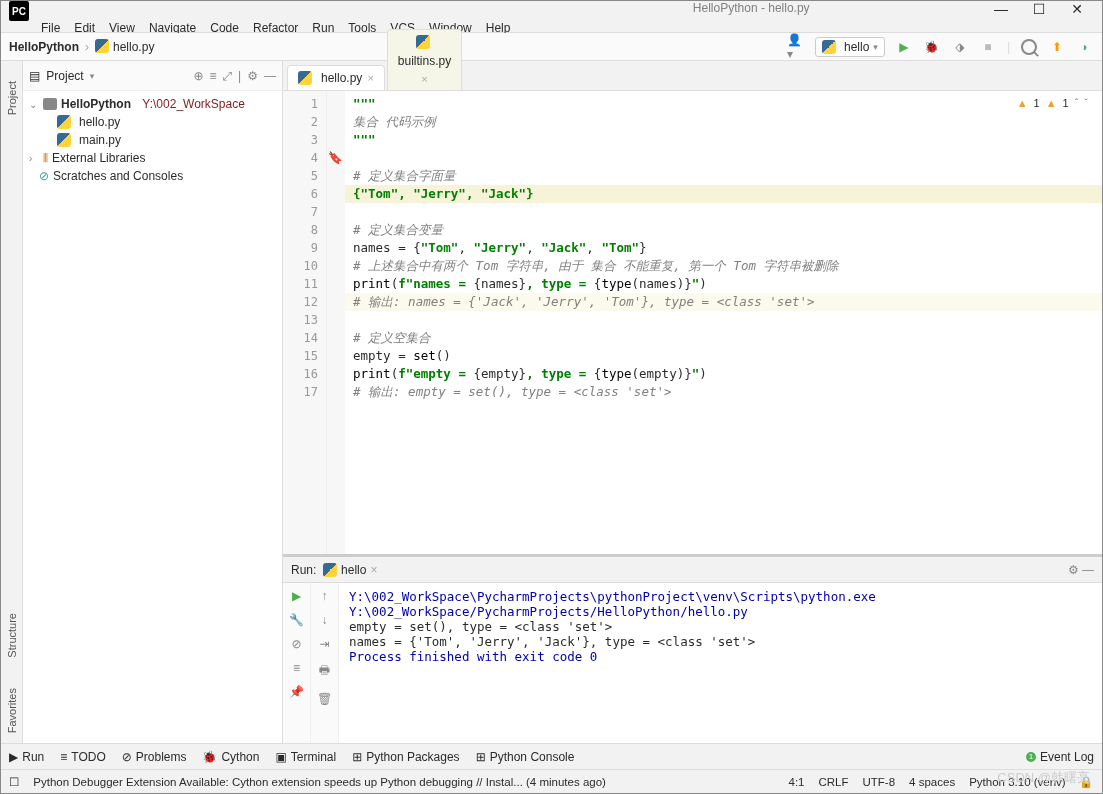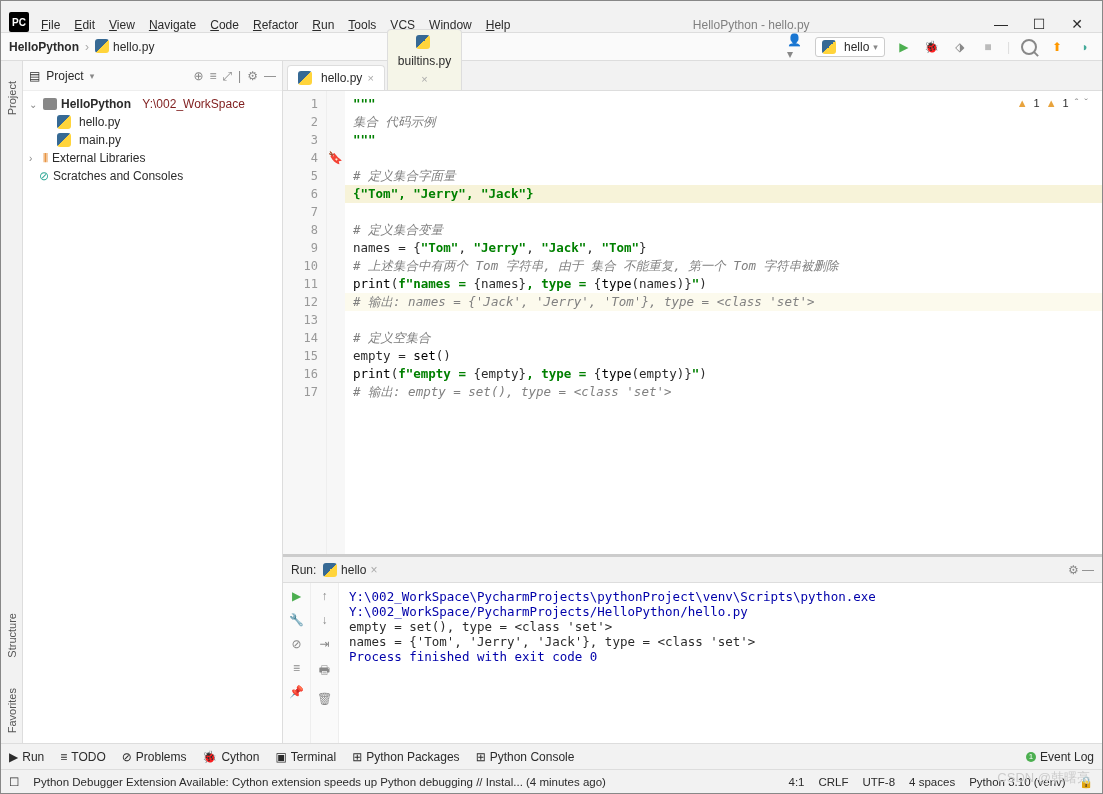--- a/index.html
+++ b/index.html
@@ -1,21 +1,21 @@
 <!DOCTYPE html>
 <html><head>
 <meta charset="utf-8">
 <style>
 * { box-sizing: border-box; margin: 0; padding: 0; }
 body { font-family: "Segoe UI", Arial, sans-serif; font-size: 12px; color: #2b2b2b; background: #fff; }
 .ide { width: 1103px; height: 794px; border: 1px solid #888; display: flex; flex-direction: column; background: #f2f2f2; position: relative; margin: 0 auto; }
-.titlebar { height: 32px; display: flex; align-items: flex-end; padding: 0 8px; background: #f2f2f2; border-bottom: 1px solid #ddd; }
+.titlebar { height: 32px; display: flex; align-items: flex-start; padding: 0 8px; background: #f2f2f2; border-bottom: 1px solid #ddd; }
 .pc-logo { width: 20px; height: 20px; background: #000; color: #fff; font-weight: bold; font-size: 10px; display: flex; align-items: center; justify-content: center; border-radius: 2px; margin-right: 12px; }
 .menu { display: flex; gap: 14px; }
-.menu span { cursor: pointer; }
+.menu span { cursor: pointer; margin-top: 20px; }
 .menu span u { text-decoration: underline; }
 .title-center { flex: 1; text-align: center; color: #808080; }
 .win-controls { display: flex; gap: 20px; padding-right: 8px; }
 .win-controls span { width: 18px; text-align: center; cursor: pointer; font-size: 14px; }
 .navbar { height: 28px; display: flex; align-items: center; padding: 0 8px; background: #fafafa; border-bottom: 1px solid #ddd; }
 .breadcrumb { display: flex; align-items: center; gap: 6px; }
 .breadcrumb .sep { color: #aaa; }
 .py-icon { display: inline-block; width: 14px; height: 14px; background: linear-gradient(135deg,#366994 50%,#ffd43b 50%); border-radius: 3px; margin-right: 4px; vertical-align: -2px; }
 .nav-right { margin-left: auto; display: flex; align-items: center; gap: 10px; }
 .run-select { border: 1px solid #ccc; border-radius: 3px; padding: 2px 6px; background: #fff; display: flex; align-items: center; gap: 4px; }

